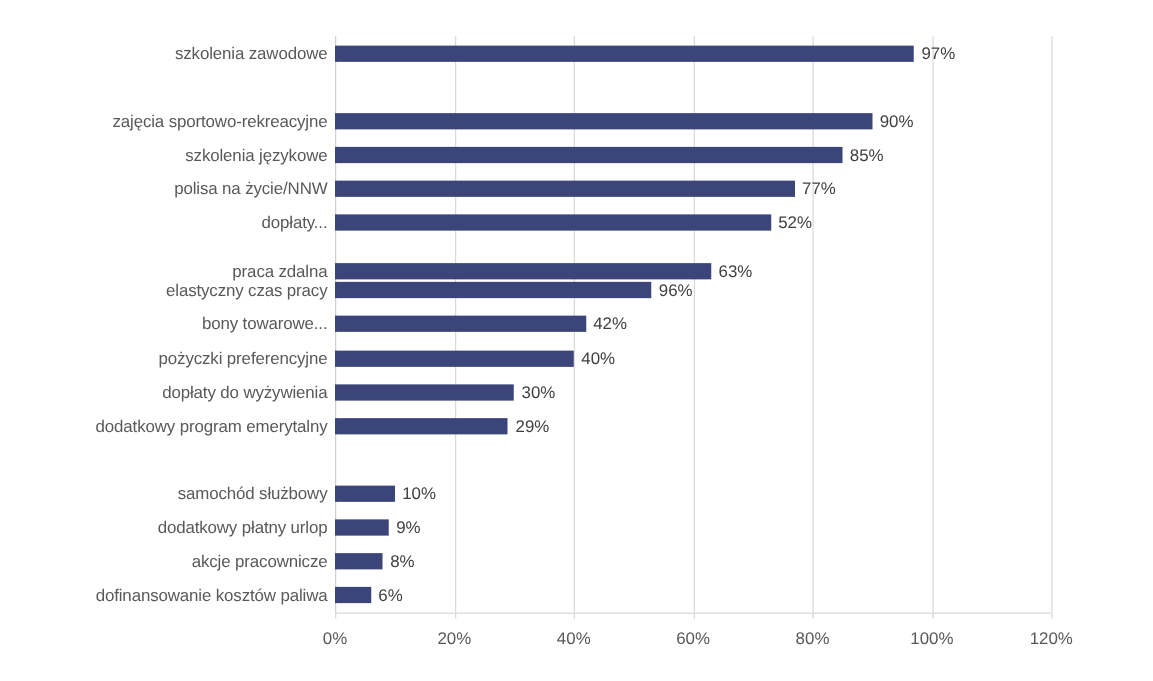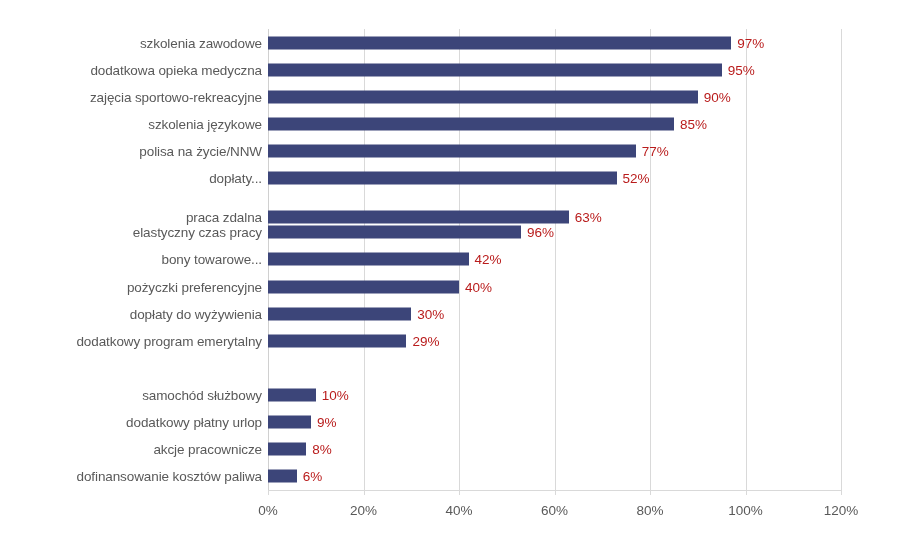--- a/index.html
+++ b/index.html
@@ -79,21 +79,21 @@
     transform: translateY(-50%);
     height: 13px;
     background: #3c4579;
   }
 
   .val-label {
     position: absolute;
     top: 50%;
     transform: translateY(-50%);
     font-size: 13.5px;
-    color: #b91c1c;
+    color: #404040;
     white-space: nowrap;
   }
 
   
   .x-axis-line {
     position: absolute;
     left: 268px;
     top: 490px;
     width: 573px;
     height: 1px;
@@ -130,25 +130,20 @@
         <div class="gridline" style="left: 477.5px;"></div>
         <div class="gridline" style="left: 573px;"></div>
       </div>
   </div>
 
   <div class="rows">
       <div class="bar-row" style="top: 0px; height: 27.1176px;">
         <div class="cat-label">szkolenia zawodowe</div>
         <div class="bar" style="width: 463.175px; background: rgb(60, 69, 121);"></div>
         <div class="val-label" style="left: 737.175px;">97%</div>
-      </div>
-      <div class="bar-row" style="top: 27.1176px; height: 27.1176px;">
-        <div class="cat-label">dodatkowa opieka medyczna</div>
-        <div class="bar" style="width: 453.625px; background: rgb(60, 69, 121);"></div>
-        <div class="val-label" style="left: 727.625px;">95%</div>
       </div>
       <div class="bar-row" style="top: 54.2353px; height: 27.1176px;">
         <div class="cat-label">zajęcia sportowo-rekreacyjne</div>
         <div class="bar" style="width: 429.75px; background: rgb(60, 69, 121);"></div>
         <div class="val-label" style="left: 703.75px;">90%</div>
       </div>
       <div class="bar-row" style="top: 81.3529px; height: 27.1176px;">
         <div class="cat-label">szkolenia językowe</div>
         <div class="bar" style="width: 405.875px; background: rgb(60, 69, 121);"></div>
         <div class="val-label" style="left: 679.875px;">85%</div>

